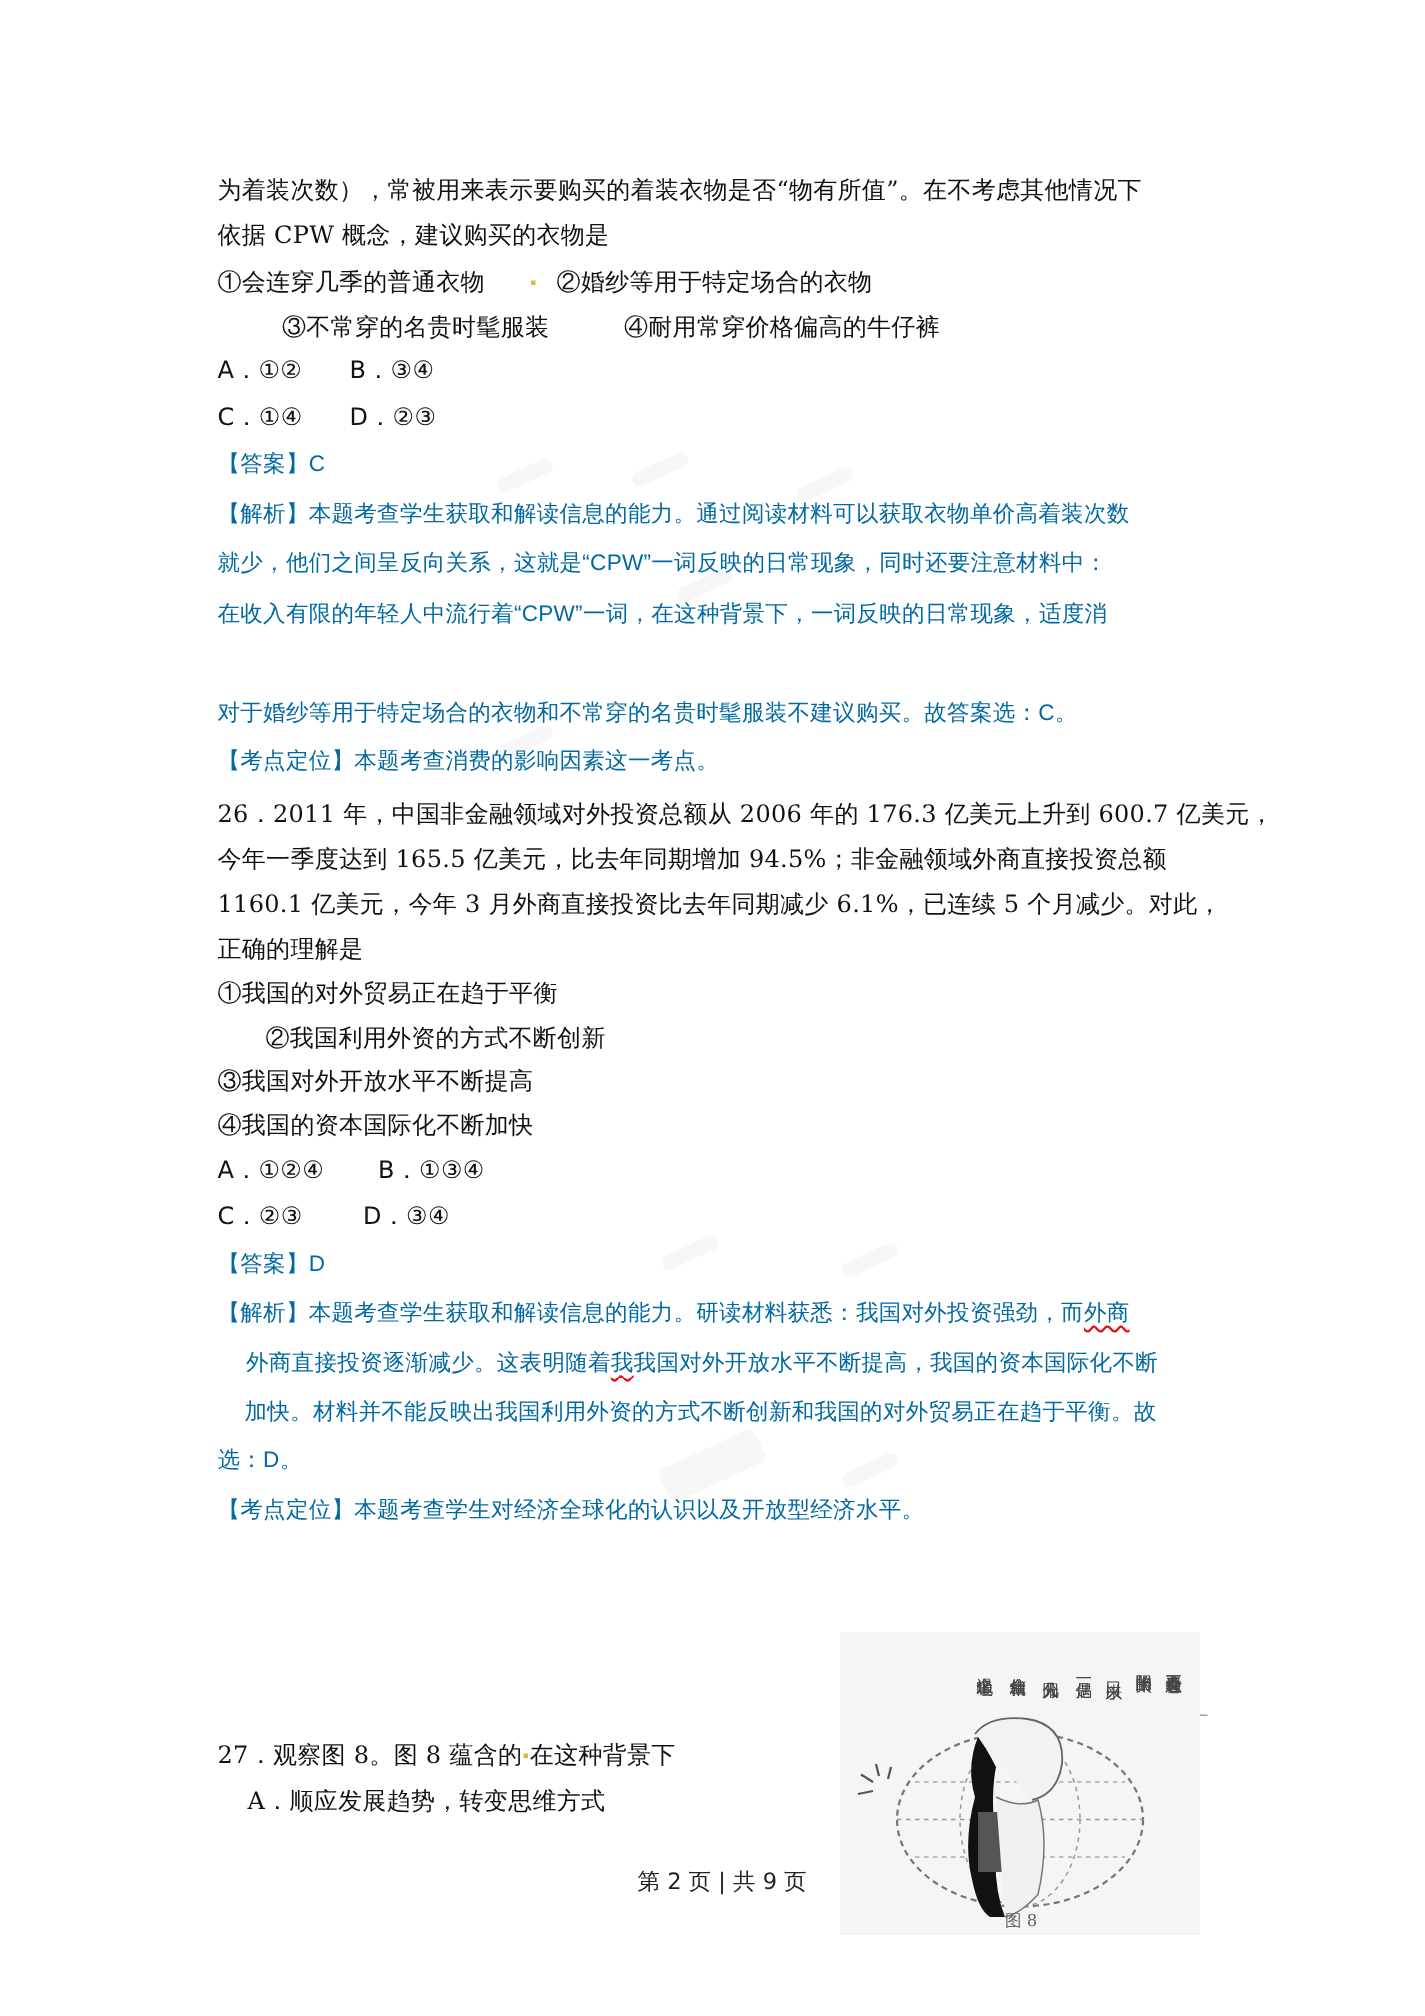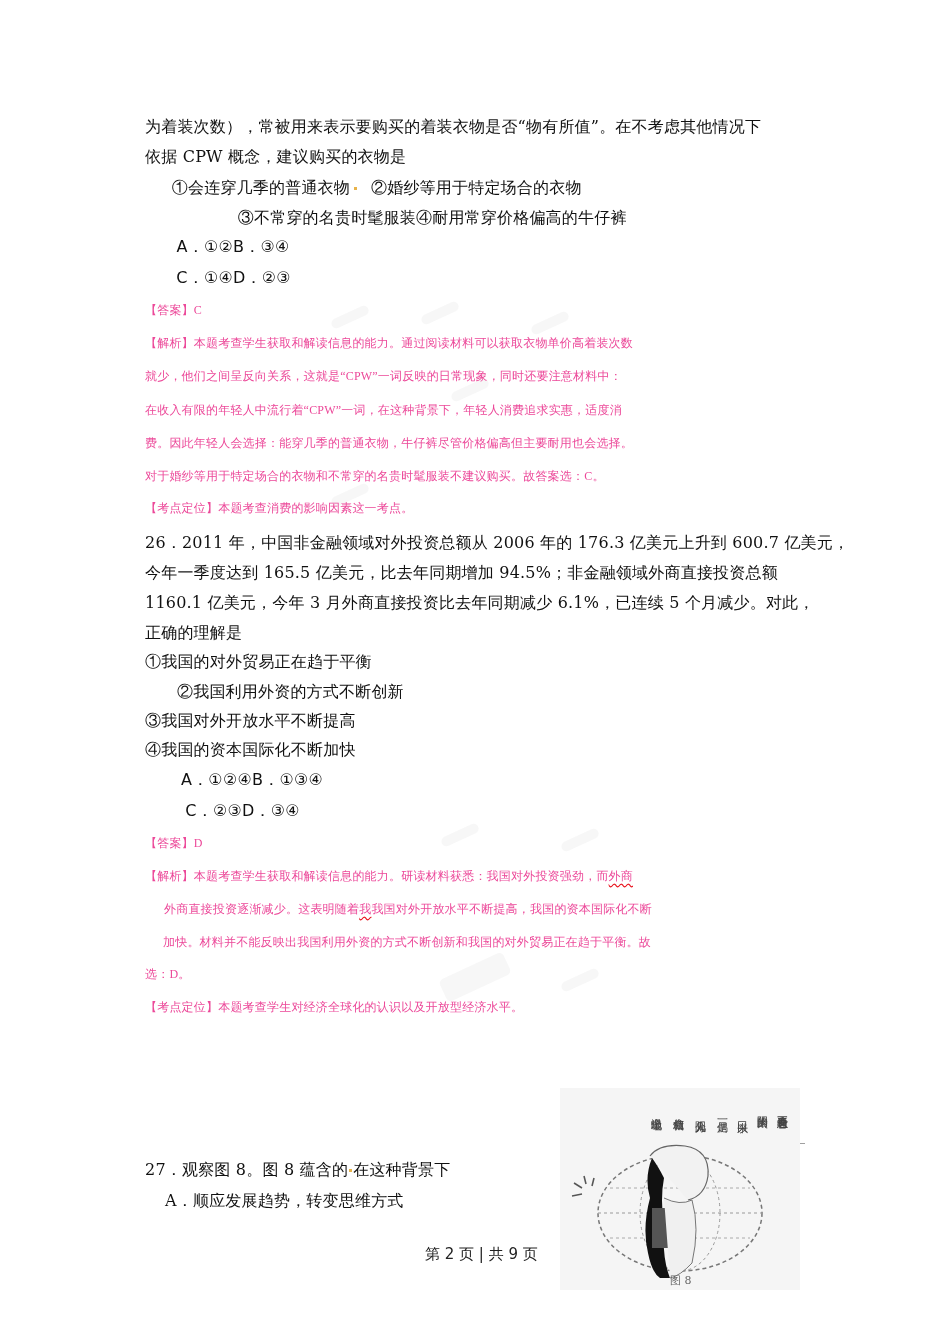--- a/index.html
+++ b/index.html
@@ -13,37 +13,36 @@
       position: relative;
       overflow: hidden;
       font-family: "DejaVu Serif", "Liberation Serif", serif;
       color: #111111;
     }
     .page {
       position: absolute;
       left: 0; top: 0;
       width: 950px; height: 1344px;
       background: #ffffff;
-      text-align: right;
     }
     .line {
       position: absolute;
       left: 145px;
       font-size: 16px;
       line-height: 20px;
       white-space: nowrap;
       letter-spacing: 0.2px;
     }
     .sans {
       font-family: "DejaVu Sans", "Liberation Sans", sans-serif;
     }
     .red {
-      color: #ec4899;
-      font-family: Liberation Serif, serif;
-      font-size: 12px;
+      color: #0369a1;
+      font-family: Liberation Sans, sans-serif;
+      font-size: 15px;
     }
     .squiggle {
       text-decoration: underline wavy #e8111b;
       text-underline-offset: 3px;
     }
     .tab {
       display: inline-block;
     }
     .watermark {
       position: absolute;
@@ -118,22 +117,21 @@
   <div class="line sans" style="top:268px;">
     <span class="tab" style="width:88px;"><span>C．</span><span>①④</span></span><span><span>D．</span><span>②③</span></span>
   </div>
 
   <div class="line red" style="top:300px;">
     <span>【答案】</span><span>C</span>
   </div>
 
   <div class="line red" style="top:333px;">【解析】本题考查学生获取和解读信息的能力。通过阅读材料可以获取衣物单价高着装次数</div>
   <div class="line red" style="top:366px;">就少，他们之间呈反向关系，这就是“CPW”一词反映的日常现象，同时还要注意材料中：</div>
-  <div class="line red" style="top:400px;">在收入有限的年轻人中流行着“CPW”一词，在这种背景下，年轻人消费追求实惠，适度消</div>
-  <div class="line red" style="top:433px;">费。因此年轻人会选择：能穿几季的普通衣物，牛仔裤尽管价格偏高但主要耐用也会选择。</div>
+  <div class="line red" style="top:400px;">在收入有限的年轻人中流行着“CPW”一词，在这种背景下，一词反映的日常现象，适度消</div>
   <div class="line red" style="top:466px;">对于婚纱等用于特定场合的衣物和不常穿的名贵时髦服装不建议购买。故答案选：C。</div>
   <div class="line red" style="top:498px;">【考点定位】本题考查消费的影响因素这一考点。</div>
 
   <div class="line" style="top:533px;">26．2011 年，中国非金融领域对外投资总额从 2006 年的 176.3 亿美元上升到 600.7 亿美元，</div>
   <div class="line" style="top:563px;">今年一季度达到 165.5 亿美元，比去年同期增加 94.5%；非金融领域外商直接投资总额</div>
   <div class="line" style="top:593px;">1160.1 亿美元，今年 3 月外商直接投资比去年同期减少 6.1%，已连续 5 个月减少。对此，</div>
   <div class="line" style="top:623px;">正确的理解是</div>
 
   <div class="line" style="top:652px;">①我国的对外贸易正在趋于平衡</div>
   <div class="line" style="top:682px;margin-left:32px;">②我国利用外资的方式不断创新</div>

